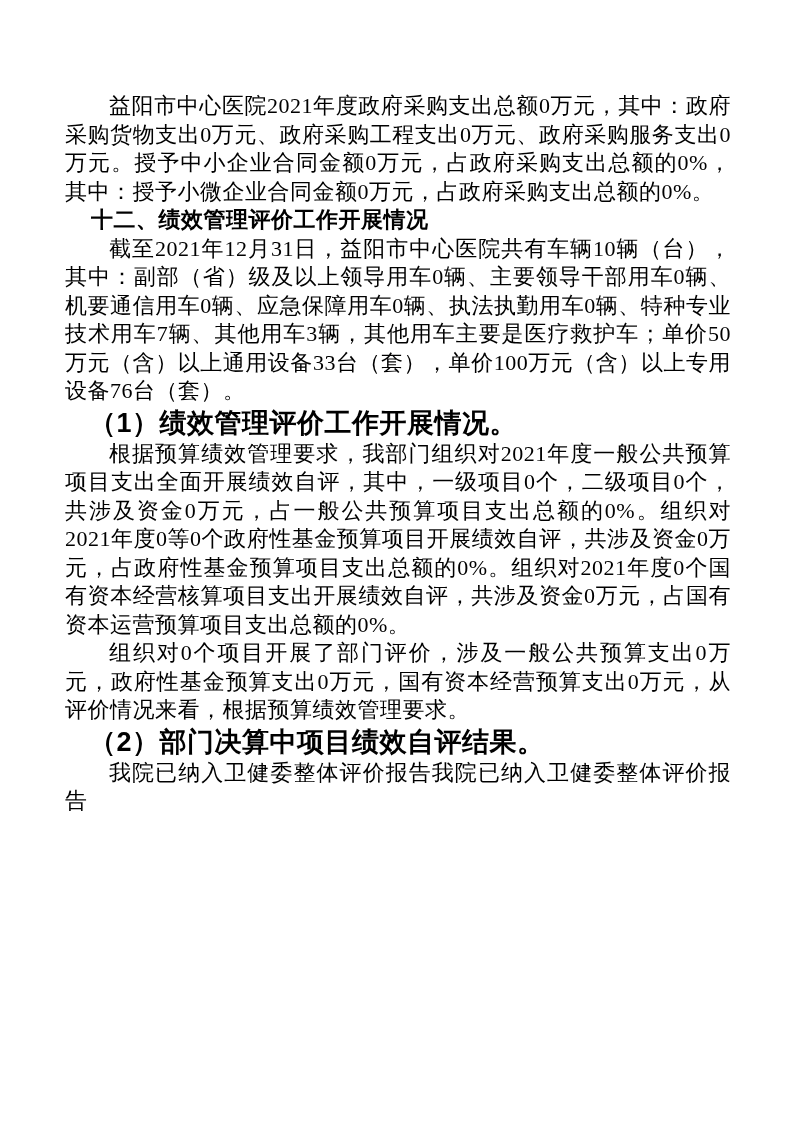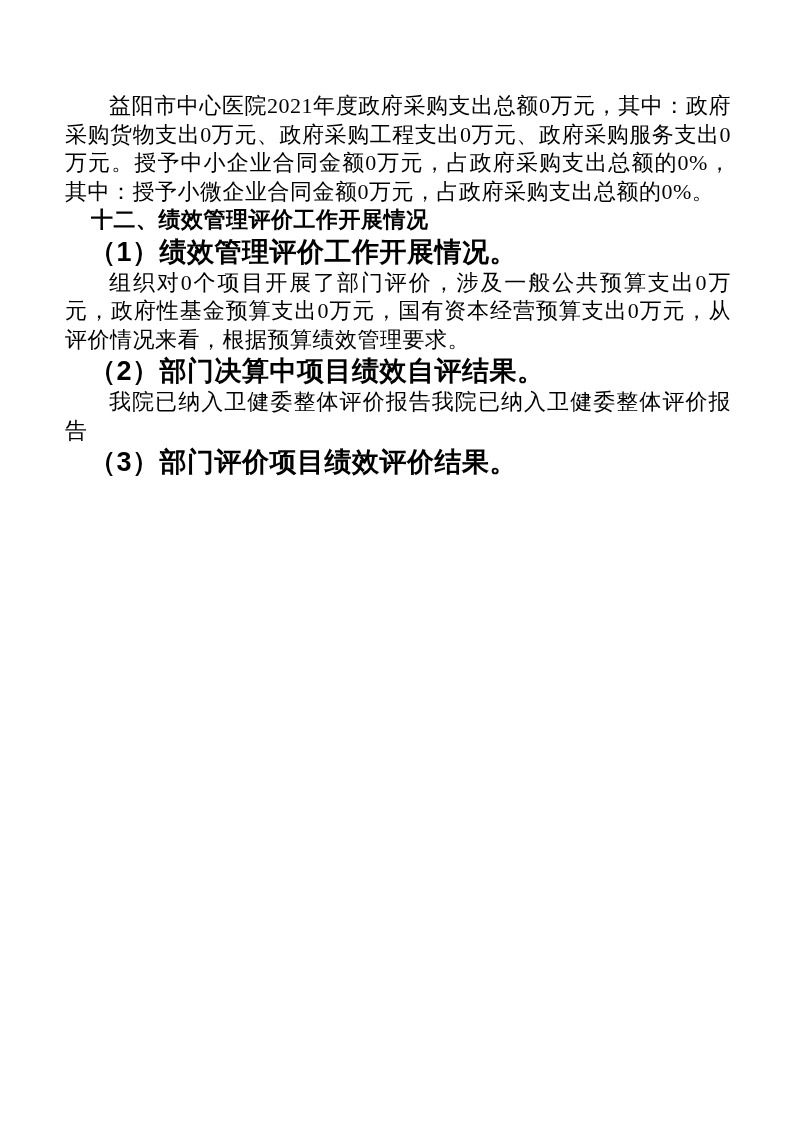--- a/index.html
+++ b/index.html
@@ -48,25 +48,27 @@
   }
 </style>
 </head>
 <body>
 
 <div class="page">
   <p class="para">益阳市中心医院2021年度政府采购支出总额0万元，其中：政府采购货物支出0万元、政府采购工程支出0万元、政府采购服务支出0万元。授予中小企业合同金额0万元，占政府采购支出总额的0%，其中：授予小微企业合同金额0万元，占政府采购支出总额的0%。</p>
 
   <h3 class="heading-1">十二、绩效管理评价工作开展情况</h3>
 
+  <p class="para">截至2021年12月31日，益阳市中心医院共有车辆10辆（台），其中：副部（省）级及以上领导用车0辆、主要领导干部用车0辆、机要通信用车0辆、应急保障用车0辆、执法执勤用车0辆、特种专业技术用车7辆、其他用车3辆，其他用车主要是医疗救护车；单价50万元（含）以上通用设备33台（套），单价100万元（含）以上专用设备76台（套）。</p>
 
 
   <h2 class="heading-2">（1）绩效管理评价工作开展情况。</h2>
 
 
+  <p class="para">根据预算绩效管理要求，我部门组织对2021年度一般公共预算项目支出全面开展绩效自评，其中，一级项目0个，二级项目0个，共涉及资金0万元，占一般公共预算项目支出总额的0%。组织对2021年度0等0个政府性基金预算项目开展绩效自评，共涉及资金0万元，占政府性基金预算项目支出总额的0%。组织对2021年度0个国有资本经营核算项目支出开展绩效自评，共涉及资金0万元，占国有资本运营预算项目支出总额的0%。</p>
 
   <p class="para">组织对0个项目开展了部门评价，涉及一般公共预算支出0万元，政府性基金预算支出0万元，国有资本经营预算支出0万元，从评价情况来看，根据预算绩效管理要求。</p>
 
   <h2 class="heading-2">（2）部门决算中项目绩效自评结果。</h2>
 
   <p class="para">我院已纳入卫健委整体评价报告我院已纳入卫健委整体评价报告</p>
 
   <h2 class="heading-2">（3）部门评价项目绩效评价结果。</h2>
 </div>
 

